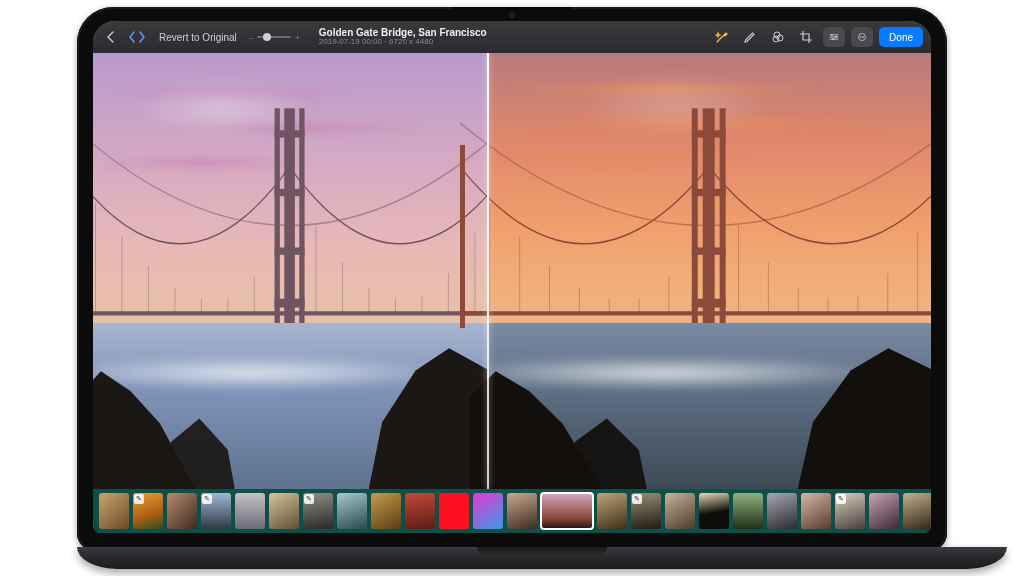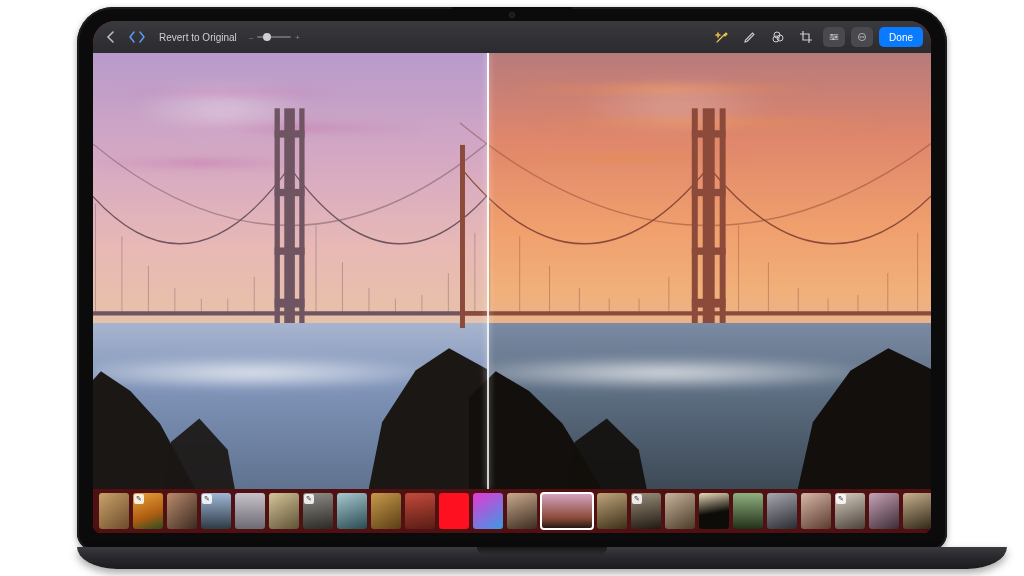--- a/index.html
+++ b/index.html
@@ -26,21 +26,21 @@
     width: 120px; height: 14px; background: #0b0b0c;
     border-radius: 0 0 10px 10px; z-index: 40;
   }
   .camera {
     position: absolute; top: 5px; left: 50%; transform: translateX(-50%);
     width: 6px; height: 6px; background: #1a1a1c; border-radius: 50%;
     box-shadow: 0 0 0 1px #262628 inset; z-index: 41;
   }
   .screen {
     width: 100%; height: 100%;
-    background: #b91c1c;
+    background: #14b8a6;
     border-radius: 22px 22px 8px 8px;
     overflow: hidden;
     position: relative;
     display: flex; flex-direction: column;
   }
   .base {
     width: 930px; height: 22px;
     margin: -4px auto 0;
     background: linear-gradient(#3b3b3f,#2b2b2f 40%,#1b1b1e);
     border-radius: 0 0 40px 40px / 0 0 22px 22px;
@@ -187,20 +187,24 @@
               <path d="M5 1 1 6l4 5M11 1l4 5-4 5" stroke="currentColor" stroke-width="1.4" fill="none" stroke-linecap="round"></path>
             </svg>
         </div>
         <div class="revert">Revert to Original</div>
         <div class="zoom-slider">
           <span style="font-size:8px;color:#8a8a8e">–</span>
           <div class="dash">
               <div class="knob"></div>
             </div>
           <span style="font-size:8px;color:#8a8a8e">+</span>
+        </div>
+        <div class="title-block">
+          <span class="t1">Golden Gate Bridge, San Francisco</span>
+          <span class="t2">2019-07-19 00:00 · 6720 x 4480</span>
         </div>
 
         <div class="spacer"></div>
 
         <div class="tool-icon active">
           <svg width="14" height="14" viewBox="0 0 14 14">
               <path d="M2 12 9 5m0 0 2-2 1 1-2 2m-1-1 1 1M3 3l.6 1.4L5 5l-1.4.6L3 7l-.6-1.4L1 5l1.4-.6z" stroke="currentColor" stroke-width="1.1" fill="none" stroke-linecap="round"></path>
             </svg>
         </div>
         <div class="tool-icon">

